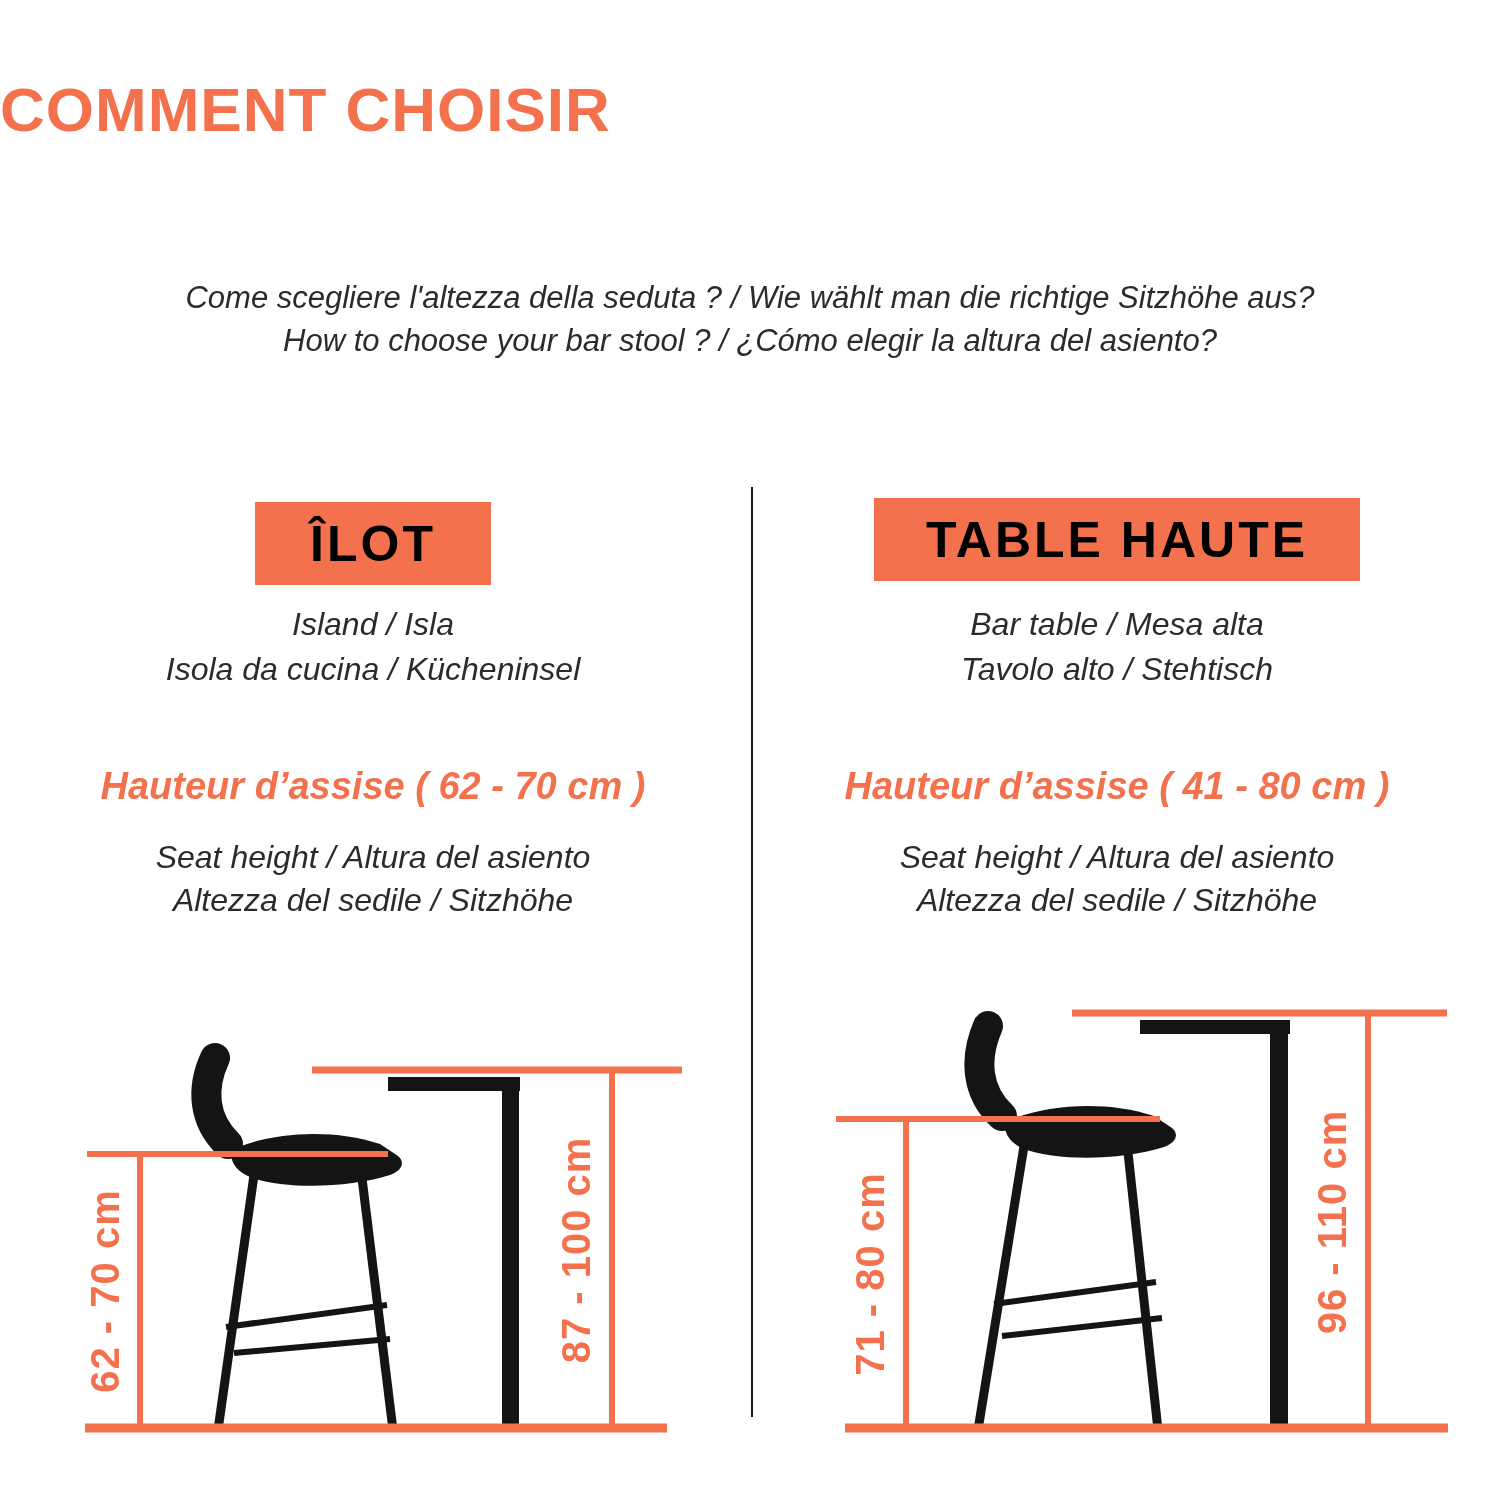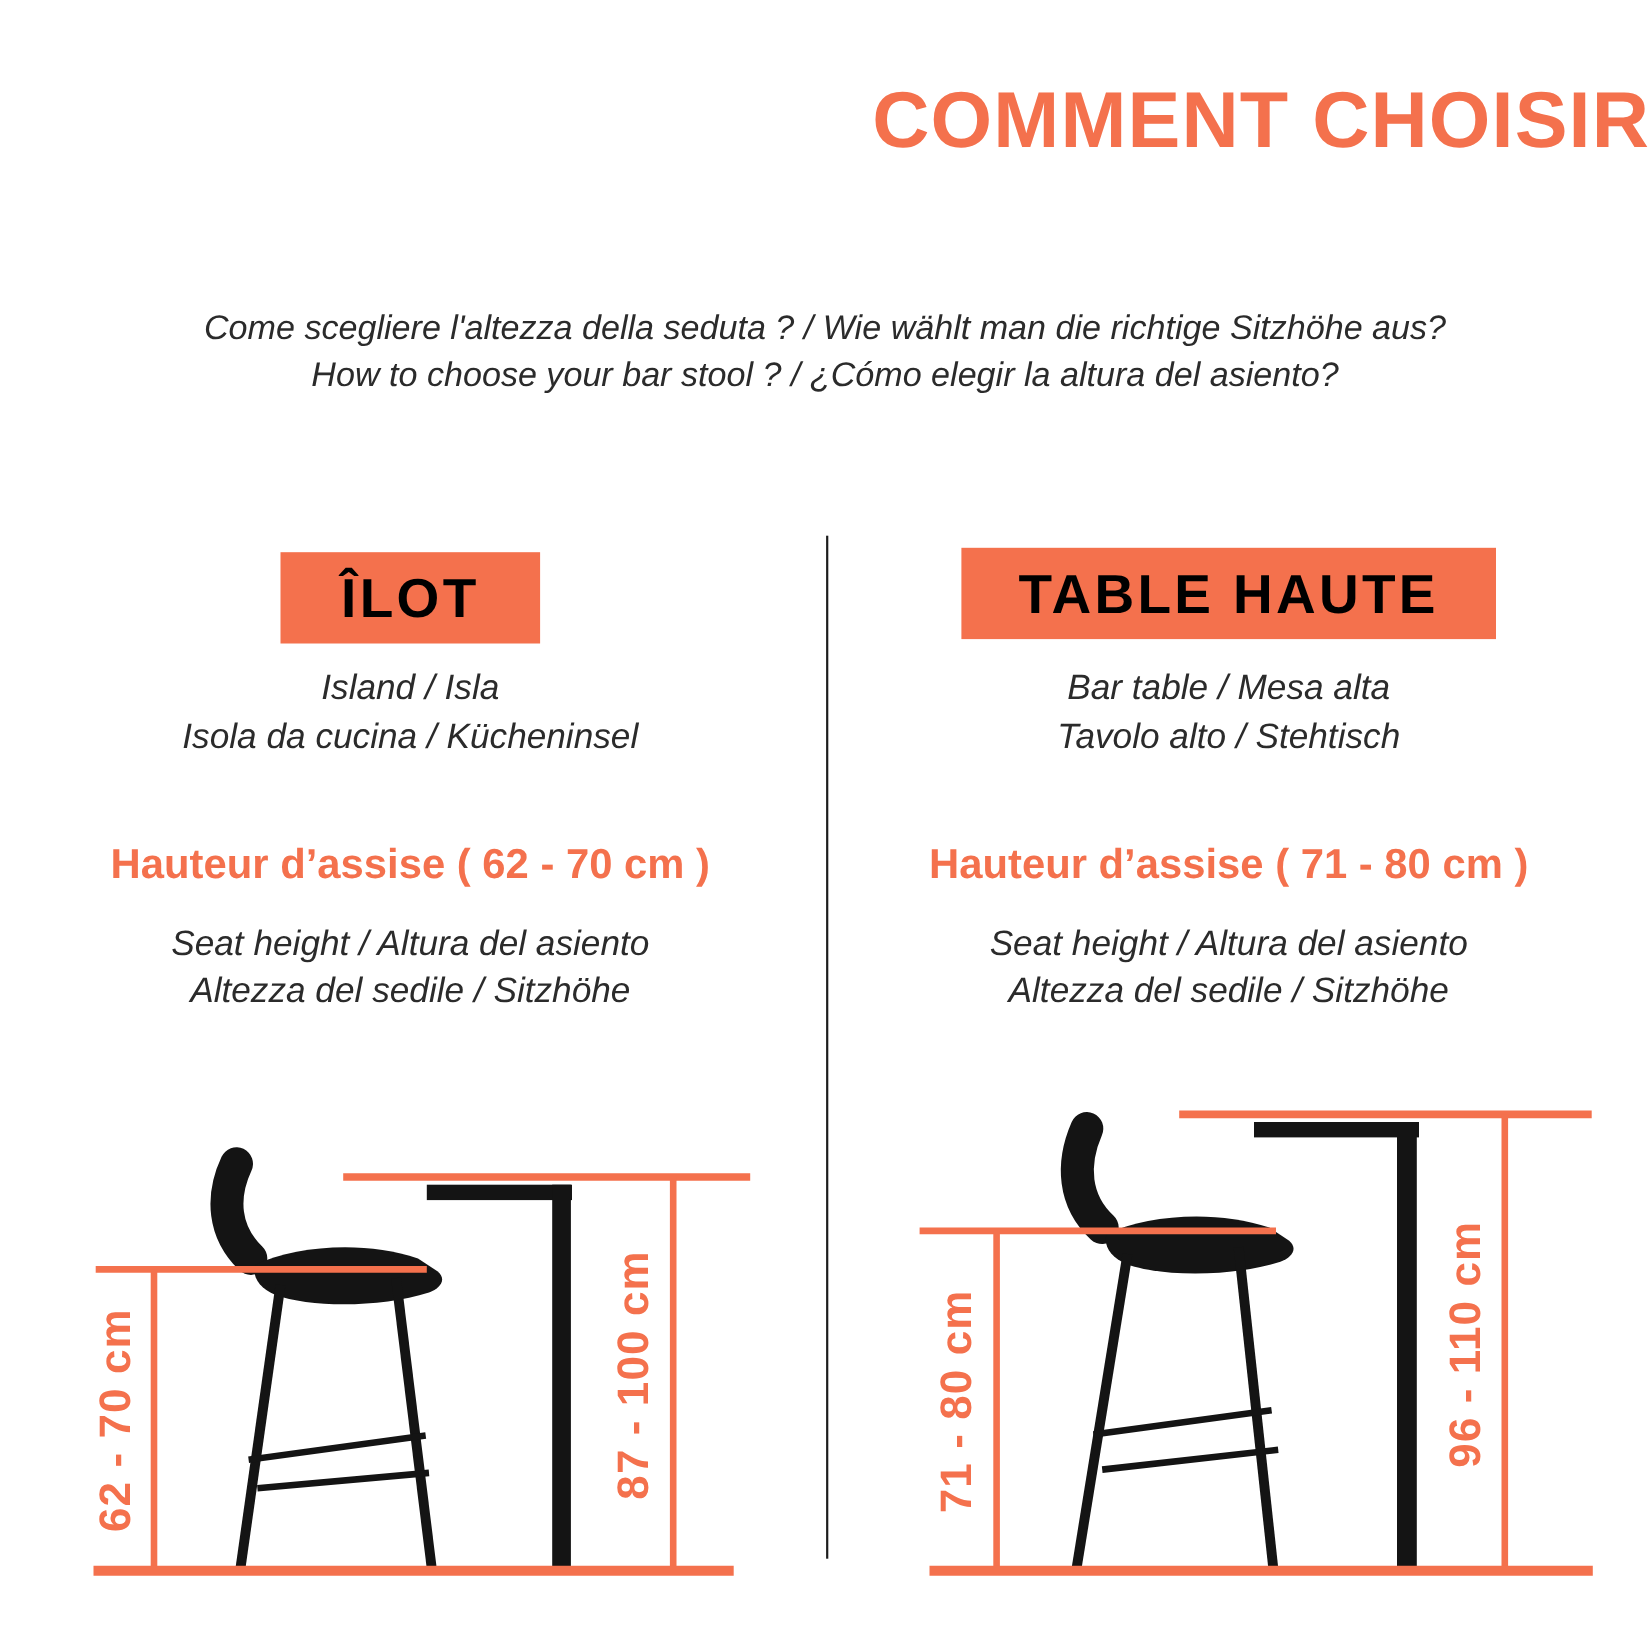--- a/index.html
+++ b/index.html
@@ -4,40 +4,40 @@
 <style>
   html,body { margin:0; padding:0; background:#fff; }
   .canvas {
     position:relative; width:1500px; height:1500px; overflow:hidden;
     background:#ffffff;
     font-family:"Liberation Sans","DejaVu Sans",sans-serif;
     color:#2b2b2b;
   }
   .title {
     position:absolute; top:72px; left:0; width:1500px;
-    text-align:right; color:#F4714D;
-    font-size:72px; line-height:76px; font-weight:800; letter-spacing:1px;
+    text-align:left; color:#F4714D;
+    font-size:62px; line-height:76px; font-weight:800; letter-spacing:1px;
   }
   .subtitle {
     position:absolute; top:276px; left:0; width:1500px;
     text-align:center; font-style:italic; font-size:31px; line-height:43px;
     color:#2b2b2b; white-space:nowrap;
   }
   .divider {
     position:absolute; left:751px; top:487px; width:2px; height:930px;
     background:#1c1c1c;
   }
   .badge {
     position:absolute; height:83px; background:#F4714D; color:#000000;
     display:flex; align-items:center; justify-content:center;
     font-weight:800; font-size:50px; letter-spacing:3px;
   }
   .badge.left  { left:255px; top:502px; width:236px; }
   .badge.right { left:874px; top:498px; width:486px; }
-  .col-text { position:absolute; width:666px; text-align:center; }
+  .col-text { position:absolute; width:666px; text-align:center;font-style:italic; }
   .col-text.left  { left:40px; }
   .col-text.right { left:784px; }
   .translations { top:602px; font-style:italic; font-size:32px; line-height:45px; white-space:nowrap; }
   .seat-title   { top:764px; color:#F4714D; font-weight:800; font-size:38px; line-height:44px; white-space:nowrap; }
   .seat-subs    { top:836px; font-style:italic; font-size:32px; line-height:43px; white-space:nowrap; }
   .diagram { position:absolute; top:1000px; }
   .diagram.left  { left:60px; }
   .diagram.right { left:820px; }
   .measure-label {
     font-family:"Liberation Sans","DejaVu Sans",sans-serif;
@@ -75,21 +75,21 @@
     <div>Altezza del sedile / Sitzhöhe</div>
   </div>
 
   <div class="badge right">
     <span>TABLE HAUTE</span>
   </div>
   <div class="col-text right translations">
     <div>Bar table / Mesa alta</div>
     <div>Tavolo alto / Stehtisch</div>
   </div>
-  <div class="col-text right seat-title">Hauteur d’assise ( 71 - 80 cm )</div>
+  <div class="col-text right seat-title">Hauteur d’assise ( 41 - 80 cm )</div>
   <div class="col-text right seat-subs">
     <div>Seat height / Altura del asiento</div>
     <div>Altezza del sedile / Sitzhöhe</div>
   </div>
 
   <svg class="diagram left" width="640" height="460" viewBox="0 0 640 460">
 
     <g>
       <path d="M155,58 C141,88 143,120 168,144" fill="none" class="ink-stroke" stroke-width="30" stroke-linecap="round"></path>
       <path d="M172,150 C210,132 272,128 320,144 L338,156 C346,163 341,171 330,175 C286,189 222,189 190,177 C176,171 169,161 172,150 Z" class="ink"></path>

